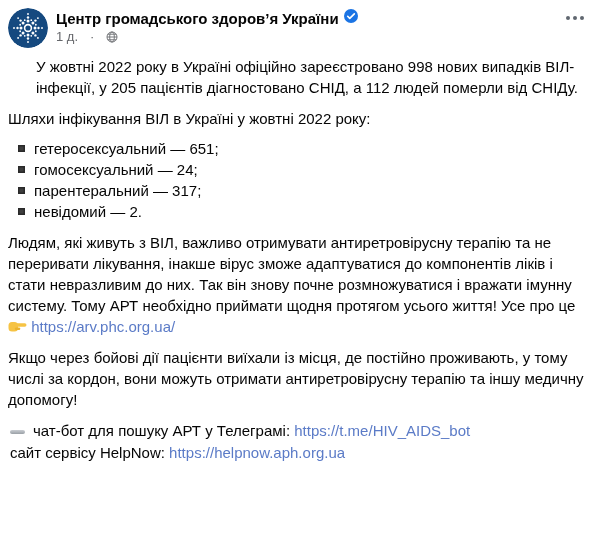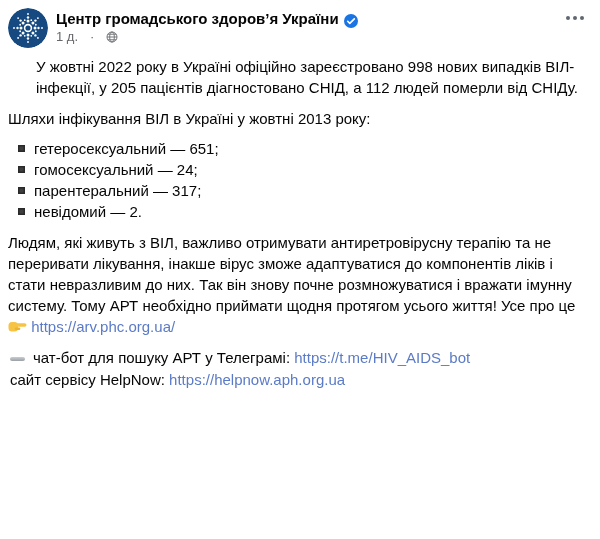--- a/index.html
+++ b/index.html
@@ -8,21 +8,21 @@
     font-family:"Liberation Sans","DejaVu Sans",sans-serif;
     color:#050505;
     -webkit-font-smoothing:antialiased;
   }
   .post{width:600px;box-sizing:border-box;padding:6px 8px 0 8px;}
 
   
   .header{display:flex;align-items:flex-start;padding:2px 0 4px 0;position:relative;}
   .avatar{width:40px;height:40px;border-radius:50%;flex:0 0 40px;cursor:pointer;display:block;}
   .header-texts{margin-left:8px;flex:1;min-width:0;padding-top:1px;}
-  .name-row{display:flex;align-items:flex-end;gap:5px;}
+  .name-row{display:flex;align-items:flex-start;gap:5px;}
   .page-name{font-size:15px;font-weight:700;color:#050505;line-height:19px;cursor:pointer;}
   .badge{width:14px;height:14px;display:inline-block;}
   .meta-row{display:flex;align-items:center;gap:12px;font-size:13px;color:#65676B;line-height:16px;margin-top:1px;}
   .globe{width:12px;height:12px;display:inline-block;opacity:.9;}
   .more-menu{position:absolute;right:4px;top:4px;display:flex;gap:3px;padding:6px 4px;cursor:pointer;border-radius:6px;}
   .more-menu i{width:4px;height:4px;border-radius:50%;background:#606770;display:block;}
 
   
   .body-text{font-size:15px;line-height:21px;color:#050505;padding-bottom:10px;}
   .para{margin:10px 0 0 0;}
@@ -110,30 +110,31 @@
 
     <div class="more-menu">
       <i></i>
         <i></i>
         <i></i>
     </div>
   </div>
 
   <div class="body-text" id="post-body">
       <div class="para">У жовтні 2022 року в Україні офіційно зареєстровано 998 нових випадків ВІЛ-інфекції, у 205 пацієнтів діагностовано СНІД, а 112 людей померли від СНІДу.</div>
-      <div class="para">Шляхи інфікування ВІЛ в Україні у жовтні 2013 року:</div>
+      <div class="para">Шляхи інфікування ВІЛ в Україні у жовтні 2022 року:</div>
       <ul class="blist">
         <li><span class="bullet-square"></span>гетеросексуальний — 651;</li>
         <li><span class="bullet-square"></span>гомосексуальний — 24;</li>
         <li><span class="bullet-square"></span>парентеральний — 317;</li>
         <li><span class="bullet-square"></span>невідомий — 2.</li>
       </ul>
       <div class="para">Людям, які живуть з ВІЛ, важливо отримувати антиретровірусну терапію та не переривати лікування, інакше вірус зможе адаптуватися до компонентів ліків і стати невразливим до них. Так він знову почне розмножуватися і вражати імунну систему. Тому АРТ необхідно приймати щодня протягом усього життя! Усе про це <span class="emoji"><svg width="19" height="15" viewBox="0 0 19 15">
             <rect x="0.5" y="3" width="9.5" height="9.5" rx="3.5" fill="#F6C344"></rect>
             <rect x="6.5" y="4.2" width="12" height="3.6" rx="1.8" fill="#F6C344"></rect>
             <rect x="6.8" y="8.4" width="5.5" height="2.6" rx="1.3" fill="#EBB32F"></rect>
           </svg></span> <a class="link" href="#">https://arv.phc.org.ua/</a></div>
+      <div class="para">Якщо через бойові дії пацієнти виїхали із місця, де постійно проживають, у тому числі за кордон, вони можуть отримати антиретровірусну терапію та іншу медичну допомогу!</div>
       <div class="para">
         <div class="dash-line"><span class="dash-icon"></span>чат-бот для пошуку АРТ у Телеграмі: <a class="link" href="#">https://t.me/HIV_AIDS_bot</a></div>
         <div class="dash-line">сайт сервісу HelpNow: <a class="link" href="#">https://helpnow.aph.org.ua</a></div>
       </div>
     </div>
 </div>
 
 </body></html>

